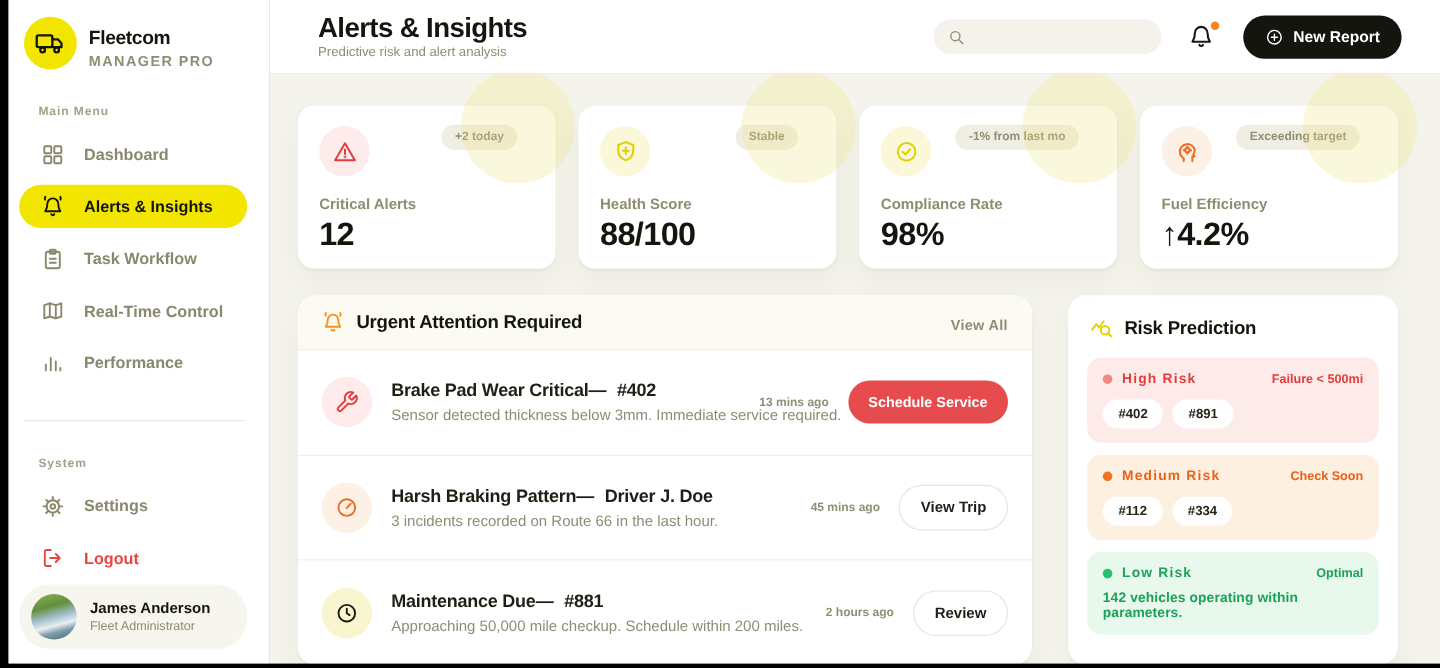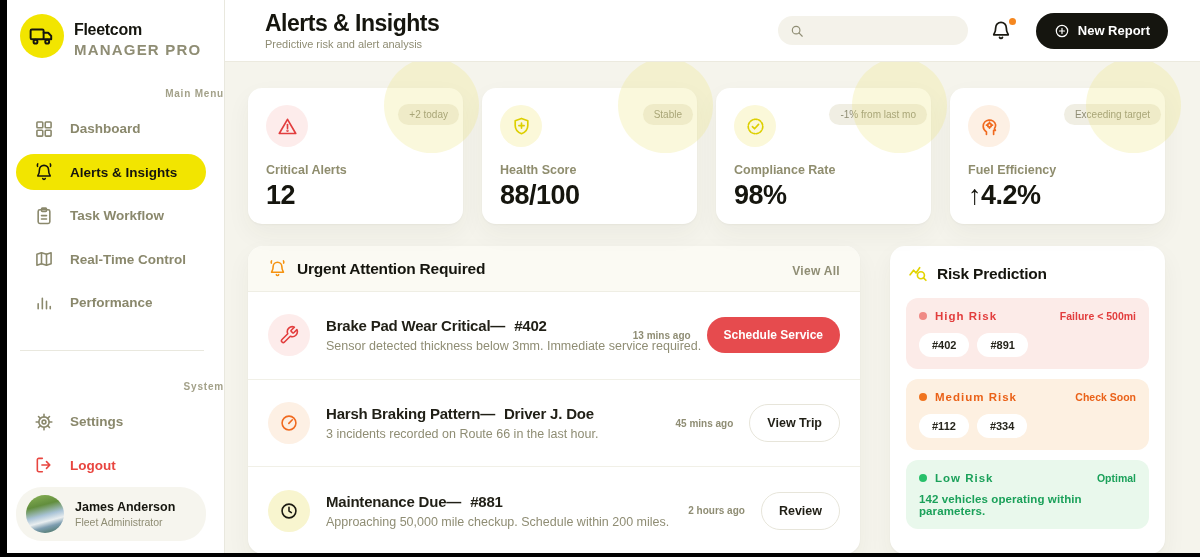--- a/index.html
+++ b/index.html
@@ -24,25 +24,25 @@
     display:flex; flex-direction:column;
     position:relative; z-index:2;
   }
   .logo-row { display:flex; align-items:flex-end; gap:10px; padding:2px 0 0 20px; }
   .logo-badge {
     width:44px; height:44px; border-radius:50%; background:#f2e500;
     display:flex; align-items:center; justify-content:center; flex:none;
   }
   .logo-badge svg { width:26px; height:26px; stroke:#15150e; fill:none; stroke-width:1.8; stroke-linecap:round; stroke-linejoin:round; }
   .logo-name { font-size:16px; font-weight:bold; letter-spacing:-0.3px; color:#15150e; }
-  .logo-tag  { font-size:15px; font-weight:bold; letter-spacing:1.2px; color:#8f8d74; margin-top:2px; text-transform:uppercase; }
+  .logo-tag  { font-size:12px; font-weight:bold; letter-spacing:1.2px; color:#8f8d74; margin-top:2px; text-transform:uppercase; }
 
   .nav-section-label {
     font-size:10px; font-weight:bold; letter-spacing:0.8px; color:#a3a189;
-    padding:0 0 0 32px; margin-top:30px; margin-bottom:8px;text-align:right;
+    padding:0 0 0 32px; margin-top:30px; margin-bottom:8px;
   }
   .nav-item {
     display:flex; align-items:center; gap:16px;
     height:40px; margin:4px 18px 4px 16px; padding:0 0 0 18px;
     border-radius:20px; cursor:pointer;
     color:#8a886c; font-size:13.5px; font-weight:bold;
   }
   .nav-item .nav-icon { width:20px; height:20px; flex:none; display:flex; }
   .nav-item svg { width:20px; height:20px; stroke:currentColor; fill:none; stroke-width:1.9; stroke-linecap:round; stroke-linejoin:round; }
   .nav-item.active { background:#f2e500; color:#15150e; }
@@ -100,22 +100,22 @@
     position:absolute; top:-30px; right:-16px; width:95px; height:95px;
     border-radius:50%; background:rgba(236,230,130,0.28); z-index:3; pointer-events:none;
   }
   .stat-icon { width:42px; height:42px; border-radius:50%; display:flex; align-items:center; justify-content:center; }
   .stat-icon svg { width:21px; height:21px; fill:none; stroke-width:1.9; stroke-linecap:round; stroke-linejoin:round; }
   .ic-red    { background:#fdeceb; } .ic-red svg    { stroke:#e23d3d; }
   .ic-yellow { background:#fbf8d9; } .ic-yellow svg { stroke:#ddcf00; }
   .ic-orange { background:#fdf0e4; } .ic-orange svg { stroke:#f06a1f; }
   .ic-cream  { background:#f8f5cf; } .ic-cream svg  { stroke:#1b1a12; }
   .stat-badge {
-    position:absolute; top:16px; right:4px; z-index:1;
-    background:#f0eee3; color:#8f8d74; font-size:10px; font-weight:normal;
+    position:absolute; top:16px; right:32px; z-index:1;
+    background:#f0eee3; color:#8f8d74; font-size:10px; font-weight:bold;
     padding:5px 11px; border-radius:11px; white-space:nowrap;
   }
   .stat-label { margin-top:16px; font-size:12.5px; font-weight:bold; color:#8f8d6e; }
   .stat-value { margin-top:3px; font-size:27px; font-weight:bold; letter-spacing:-0.5px; color:#15150e; }
   .stat-value .val-prefix { font-weight:normal; }
 
   .panels-row { display:flex; gap:30px; margin-top:22px; align-items:stretch; }
 
   
   .urgent-panel {

